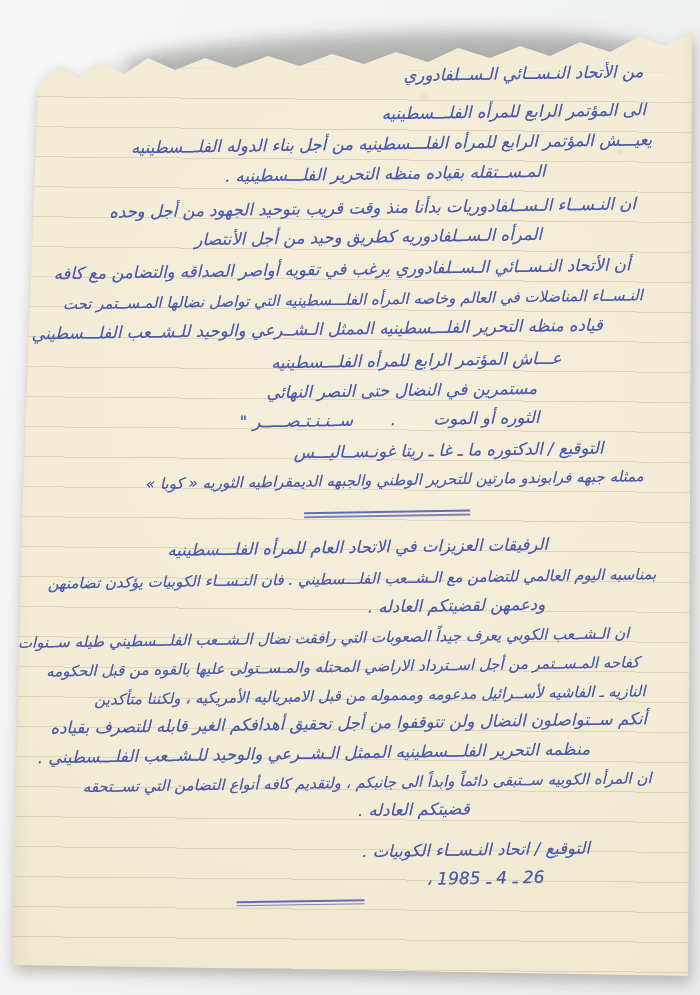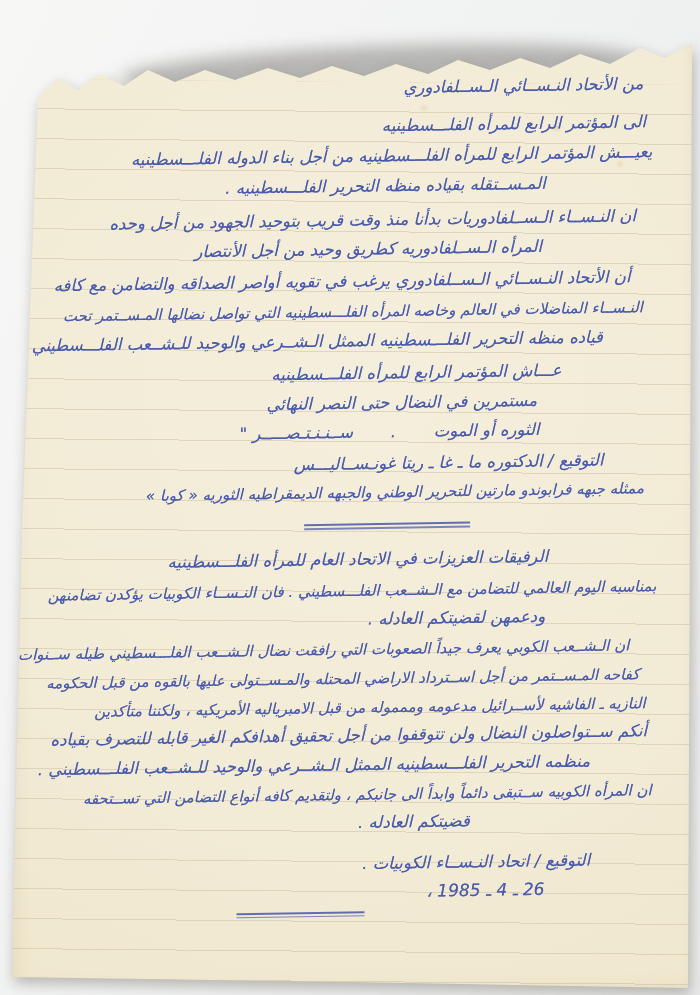--- a/index.html
+++ b/index.html
@@ -1,21 +1,21 @@
 <!DOCTYPE html>
 <html lang="ar"><head>
 <meta charset="utf-8">
 <style>
   html,body{margin:0;padding:0;}
   body{
     width:700px;height:995px;overflow:hidden;position:relative;
     background:linear-gradient(115deg,#f7f7f6 0%,#f1f2f2 45%,#e9eaea 100%);
     font-family:"DejaVu Sans",sans-serif;
   }
-  .scene{position:absolute;inset:0;margin-top:12px;}
+  .scene{position:absolute;inset:0;}
   
   .curl-shadow{
     position:absolute;left:120px;top:34px;width:520px;height:46px;
     background:rgba(98,96,90,.42);border-radius:50%;
     filter:blur(8px);transform:rotate(-2.2deg);
   }
   .paper-wrap{
     position:absolute;inset:0;
     filter:drop-shadow(2px 6px 7px rgba(110,106,96,.45));
   }

